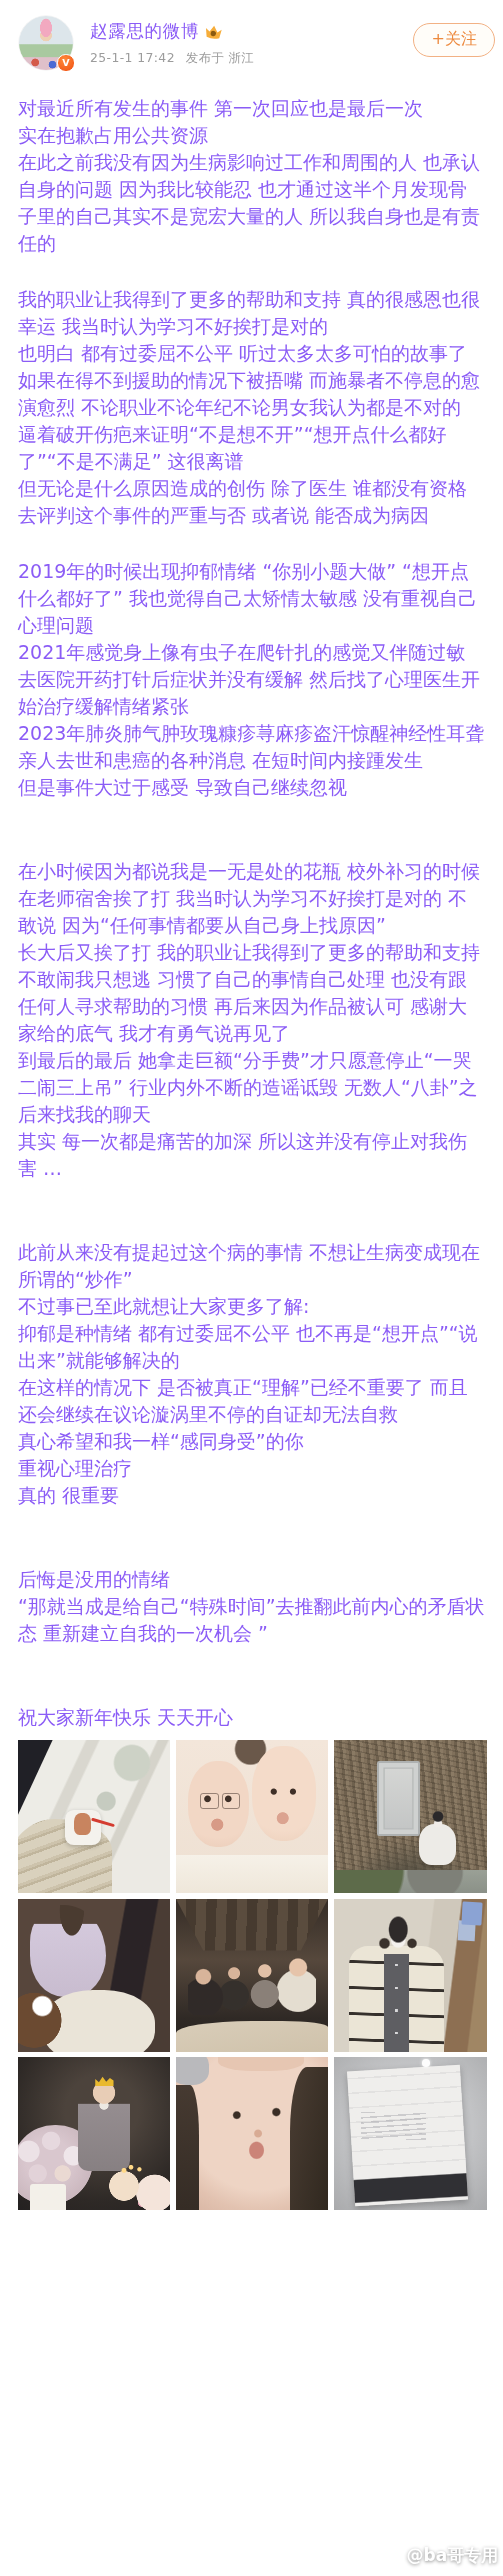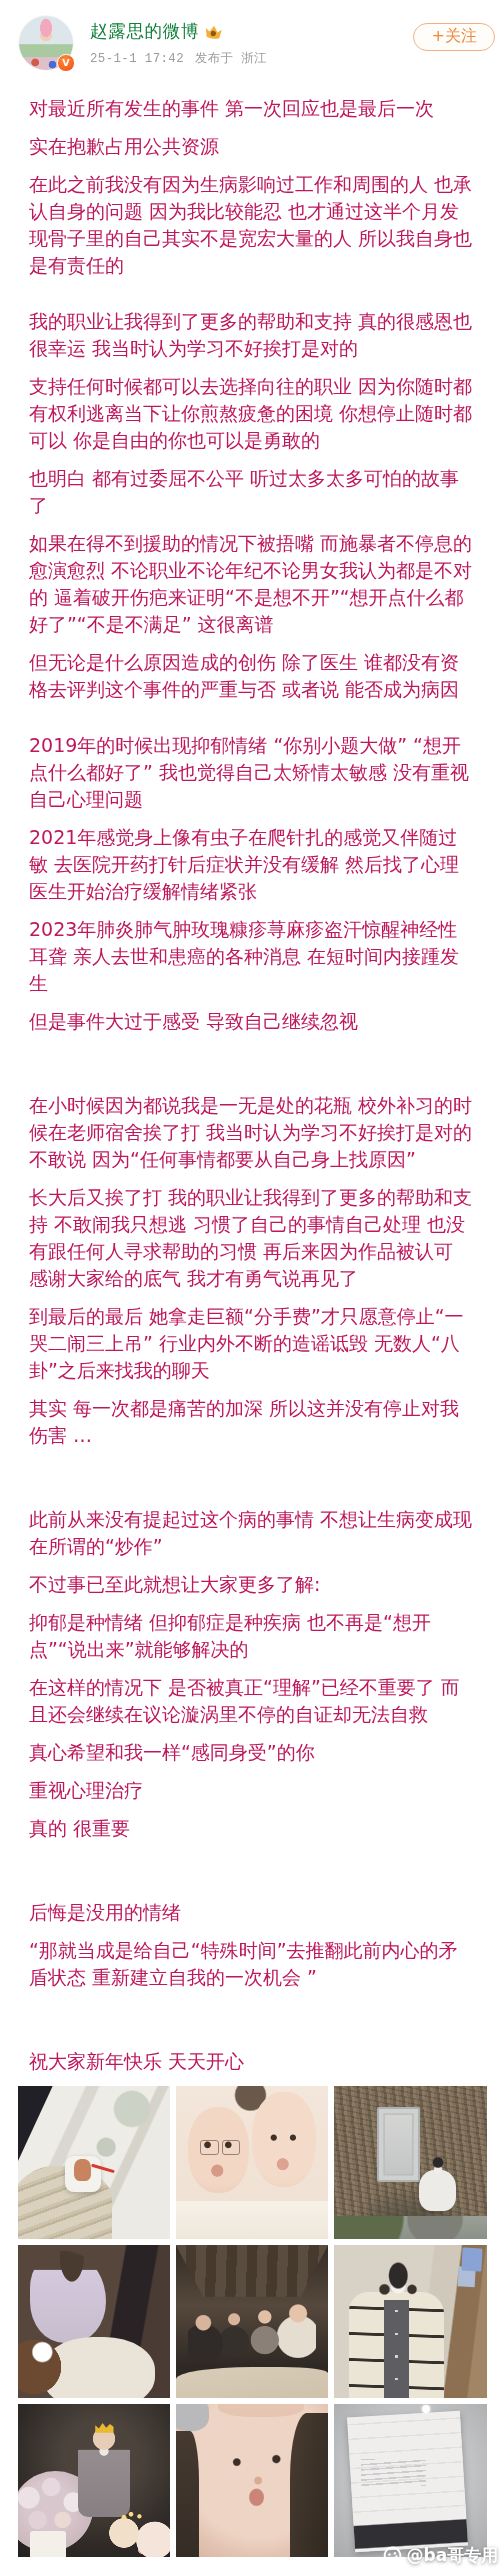--- a/index.html
+++ b/index.html
@@ -16,31 +16,31 @@
       radial-gradient(circle at 30% 86%, #d45a4a 0 6%, transparent 7%),
       radial-gradient(circle at 62% 90%, #4a6ad4 0 6%, transparent 7%),
       radial-gradient(circle at 78% 82%, #e8c24a 0 5%, transparent 6%),
       linear-gradient(#dde6eb 0 52%, #a9c9a0 53% 76%, #dfc0ca 77%);
     box-shadow:0 0 0 0.7px rgba(0,0,0,.05);}
   .v-badge{position:absolute;right:-1.5px;bottom:-1.5px;width:15.3px;height:15.3px;border-radius:50%;
     background:radial-gradient(circle at 40% 30%, #ff8a3a, #f04f12);border:1.5px solid #fff;
     color:#fff;font-size:9.5px;font-weight:bold;display:flex;align-items:center;justify-content:center;}
   .hmid{position:absolute;left:90px;top:19px;}
   .name-row{display:flex;align-items:center;gap:5.1px;}
-  .uname{font-size:17.5px;color:#15803d;letter-spacing:0.7px;}
+  .uname{font-size:17.5px;color:#8b5cf6;letter-spacing:0.7px;}
   .crown{transform:rotate(6deg);margin-top:1.5px;}
   .meta{margin-top:7.3px;font-size:12.4px;color:#9c9c9c;letter-spacing:0.4px;}
-  .meta span{margin-right:6.6px;font-family:Liberation Mono, monospace;}
-  .follow{position:absolute;right:8.8px;top:22.6px;width:82px;height:28px;border-radius:17.5px;
+  .meta span{margin-right:6.6px;}
+  .follow{position:absolute;right:8.8px;top:22.6px;width:82px;height:34px;border-radius:17.5px;
     background:#fffdf9;border:1.5px solid #f2b184;color:#ed8a3f;font-size:16px;
     font-family:inherit;display:flex;align-items:center;justify-content:center;cursor:pointer;}
 
   
   .post-body{margin:25px 18px 0 18px;}
-  .para{margin:11px;font-size:19px;line-height:27px;color:#be185d;
+  .para{margin:0;font-size:19px;line-height:27px;color:#8b5cf6;
     word-break:break-word;letter-spacing:0;}
   .para.g1{margin-top:29px;}
   .para.g2{margin-top:57px;}
 
   
   .photo-grid{margin:8.8px 17.5px 0 17.5px;display:grid;grid-template-columns:repeat(3,1fr);
     grid-auto-rows:153px;gap:5.8px;}
   .photo{position:relative;overflow:hidden;background:#ccc;cursor:pointer;}
   .photo .ly{position:absolute;display:block;}
 
@@ -233,35 +233,34 @@
     <button class="follow">
       <span>+关注</span>
     </button>
   </header>
 
   <main class="post-body">
       <p class="para g0">对最近所有发生的事件 第一次回应也是最后一次</p>
       <p class="para g0">实在抱歉占用公共资源</p>
       <p class="para g0">在此之前我没有因为生病影响过工作和周围的人 也承认自身的问题 因为我比较能忍 也才通过这半个月发现骨子里的自己其实不是宽宏大量的人 所以我自身也是有责任的</p>
       <p class="para g1">我的职业让我得到了更多的帮助和支持 真的很感恩也很幸运 我当时认为学习不好挨打是对的</p>
-      <p class="para g0">支持任何时候都可以去选择向往的职业 因为你随时都有权利逃离当下让你煎熬疲惫的困境 你想停止随时都可以 你是自由的你也可以是勇敢的</p>
       <p class="para g0">也明白 都有过委屈不公平 听过太多太多可怕的故事了</p>
       <p class="para g0">如果在得不到援助的情况下被捂嘴 而施暴者不停息的愈演愈烈 不论职业不论年纪不论男女我认为都是不对的 逼着破开伤疤来证明“不是想不开”“想开点什么都好了”“不是不满足” 这很离谱</p>
       <p class="para g0">但无论是什么原因造成的创伤 除了医生 谁都没有资格去评判这个事件的严重与否 或者说 能否成为病因</p>
       <p class="para g1">2019年的时候出现抑郁情绪 “你别小题大做” “想开点什么都好了” 我也觉得自己太矫情太敏感 没有重视自己心理问题</p>
       <p class="para g0">2021年感觉身上像有虫子在爬针扎的感觉又伴随过敏 去医院开药打针后症状并没有缓解 然后找了心理医生开始治疗缓解情绪紧张</p>
       <p class="para g0">2023年肺炎肺气肿玫瑰糠疹荨麻疹盗汗惊醒神经性耳聋 亲人去世和患癌的各种消息 在短时间内接踵发生</p>
       <p class="para g0">但是事件大过于感受 导致自己继续忽视</p>
       <p class="para g2">在小时候因为都说我是一无是处的花瓶 校外补习的时候在老师宿舍挨了打 我当时认为学习不好挨打是对的 不敢说 因为“任何事情都要从自己身上找原因”</p>
       <p class="para g0">长大后又挨了打 我的职业让我得到了更多的帮助和支持 不敢闹我只想逃 习惯了自己的事情自己处理 也没有跟任何人寻求帮助的习惯 再后来因为作品被认可 感谢大家给的底气 我才有勇气说再见了</p>
       <p class="para g0">到最后的最后 她拿走巨额“分手费”才只愿意停止“一哭二闹三上吊” 行业内外不断的造谣诋毁 无数人“八卦”之后来找我的聊天</p>
       <p class="para g0">其实 每一次都是痛苦的加深 所以这并没有停止对我伤害 …</p>
       <p class="para g2">此前从来没有提起过这个病的事情 不想让生病变成现在所谓的“炒作”</p>
       <p class="para g0">不过事已至此就想让大家更多了解:</p>
-      <p class="para g0">抑郁是种情绪 但抑郁症是种疾病 也不再是“想开点”“说出来”就能够解决的</p>
+      <p class="para g0">抑郁是种情绪 都有过委屈不公平 也不再是“想开点”“说出来”就能够解决的</p>
       <p class="para g0">在这样的情况下 是否被真正“理解”已经不重要了 而且还会继续在议论漩涡里不停的自证却无法自救</p>
       <p class="para g0">真心希望和我一样“感同身受”的你</p>
       <p class="para g0">重视心理治疗</p>
       <p class="para g0">真的 很重要</p>
       <p class="para g2">后悔是没用的情绪</p>
       <p class="para g0">“那就当成是给自己“特殊时间”去推翻此前内心的矛盾状态 重新建立自我的一次机会 ”</p>
       <p class="para g2">祝大家新年快乐 天天开心</p>
     </main>
 
   <section class="photo-grid">

